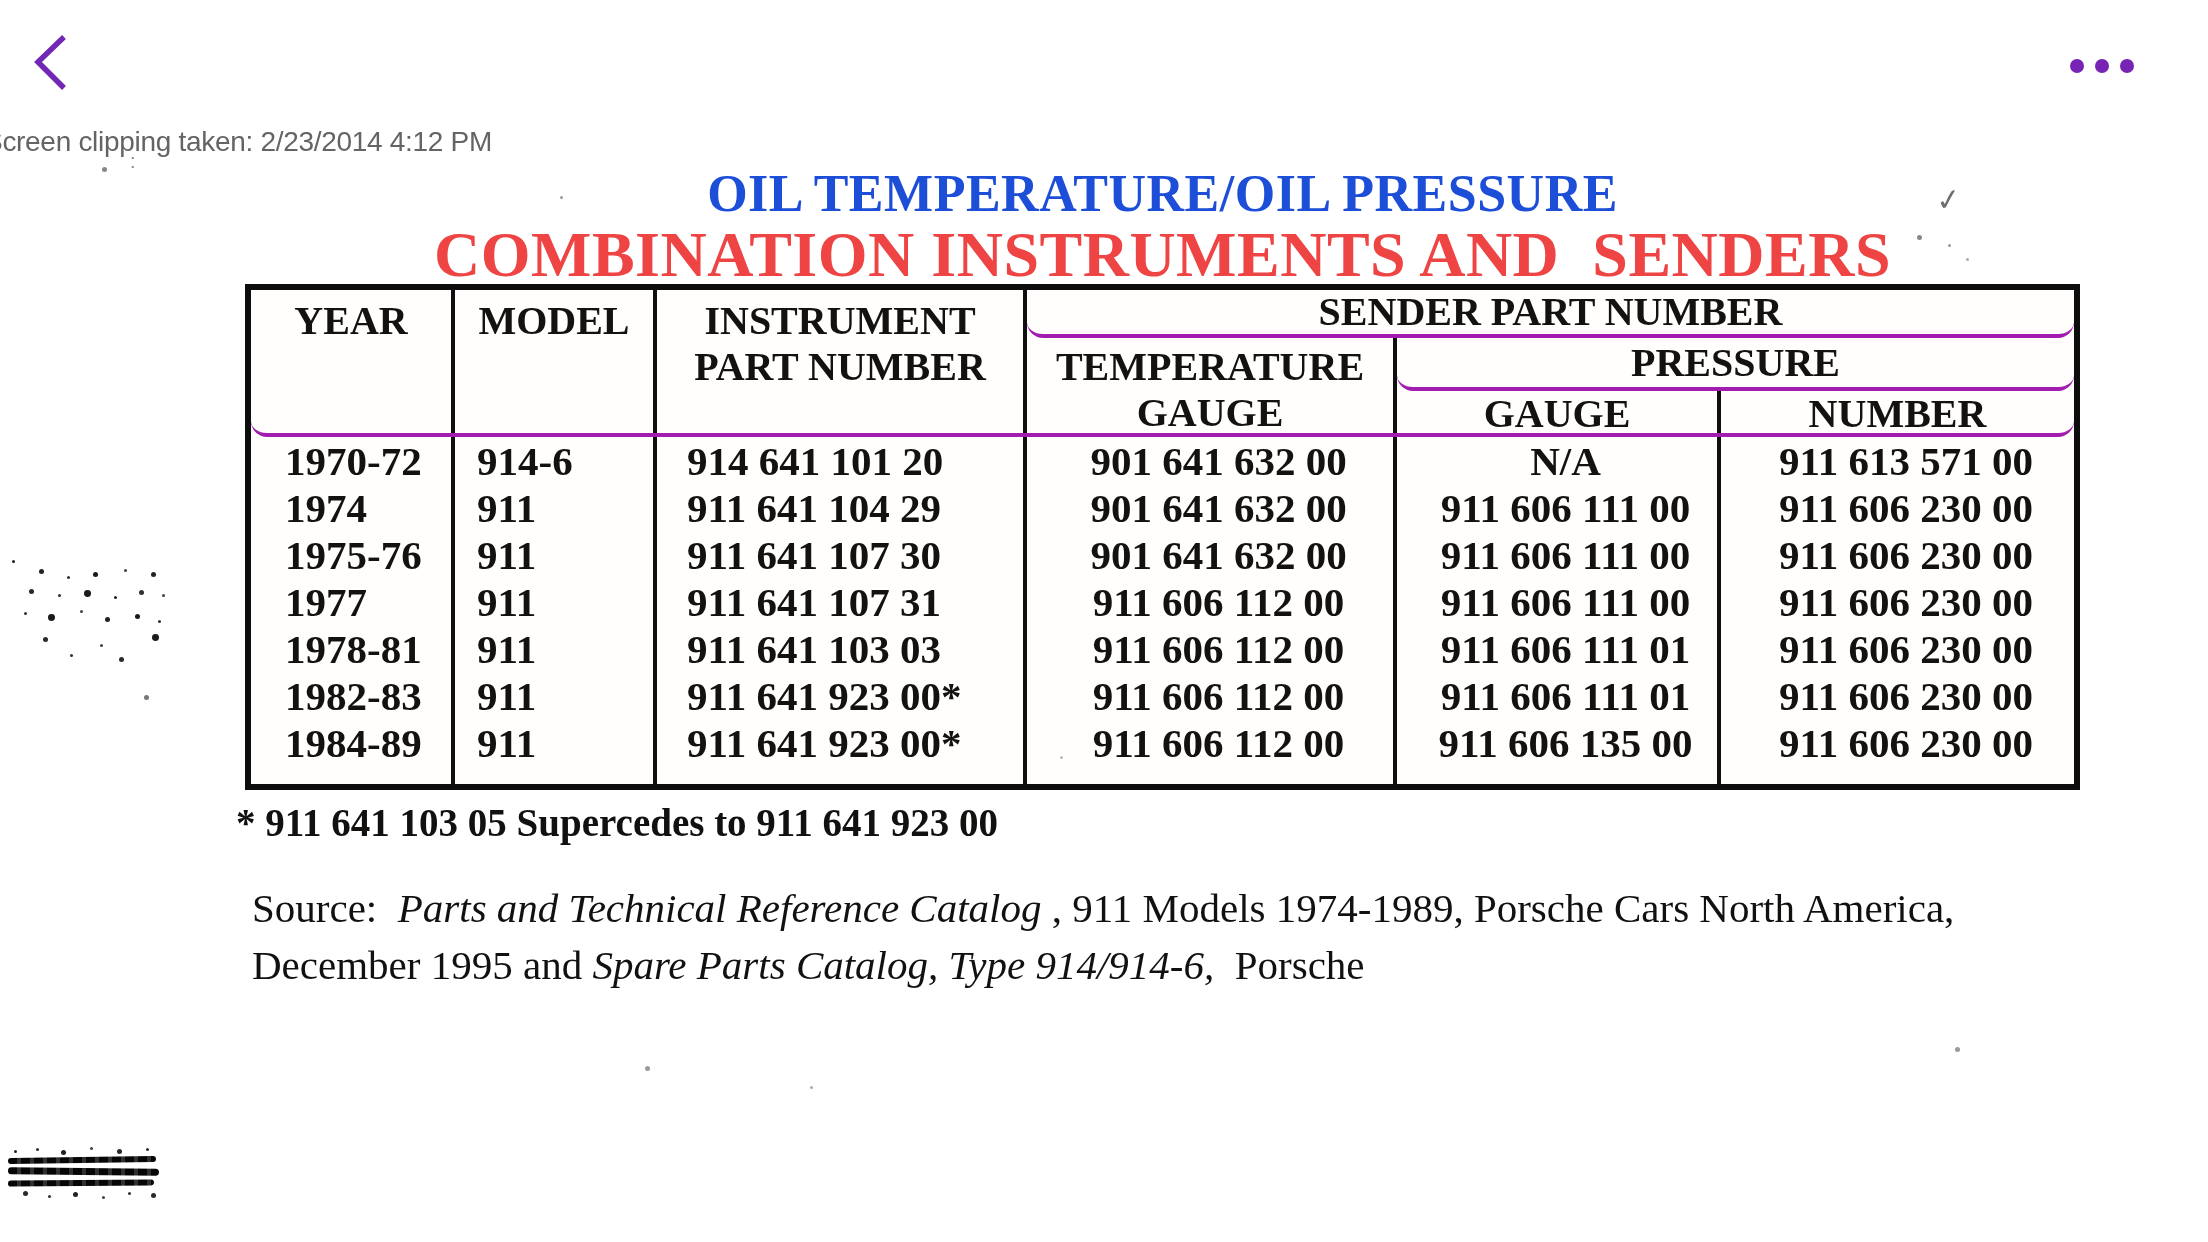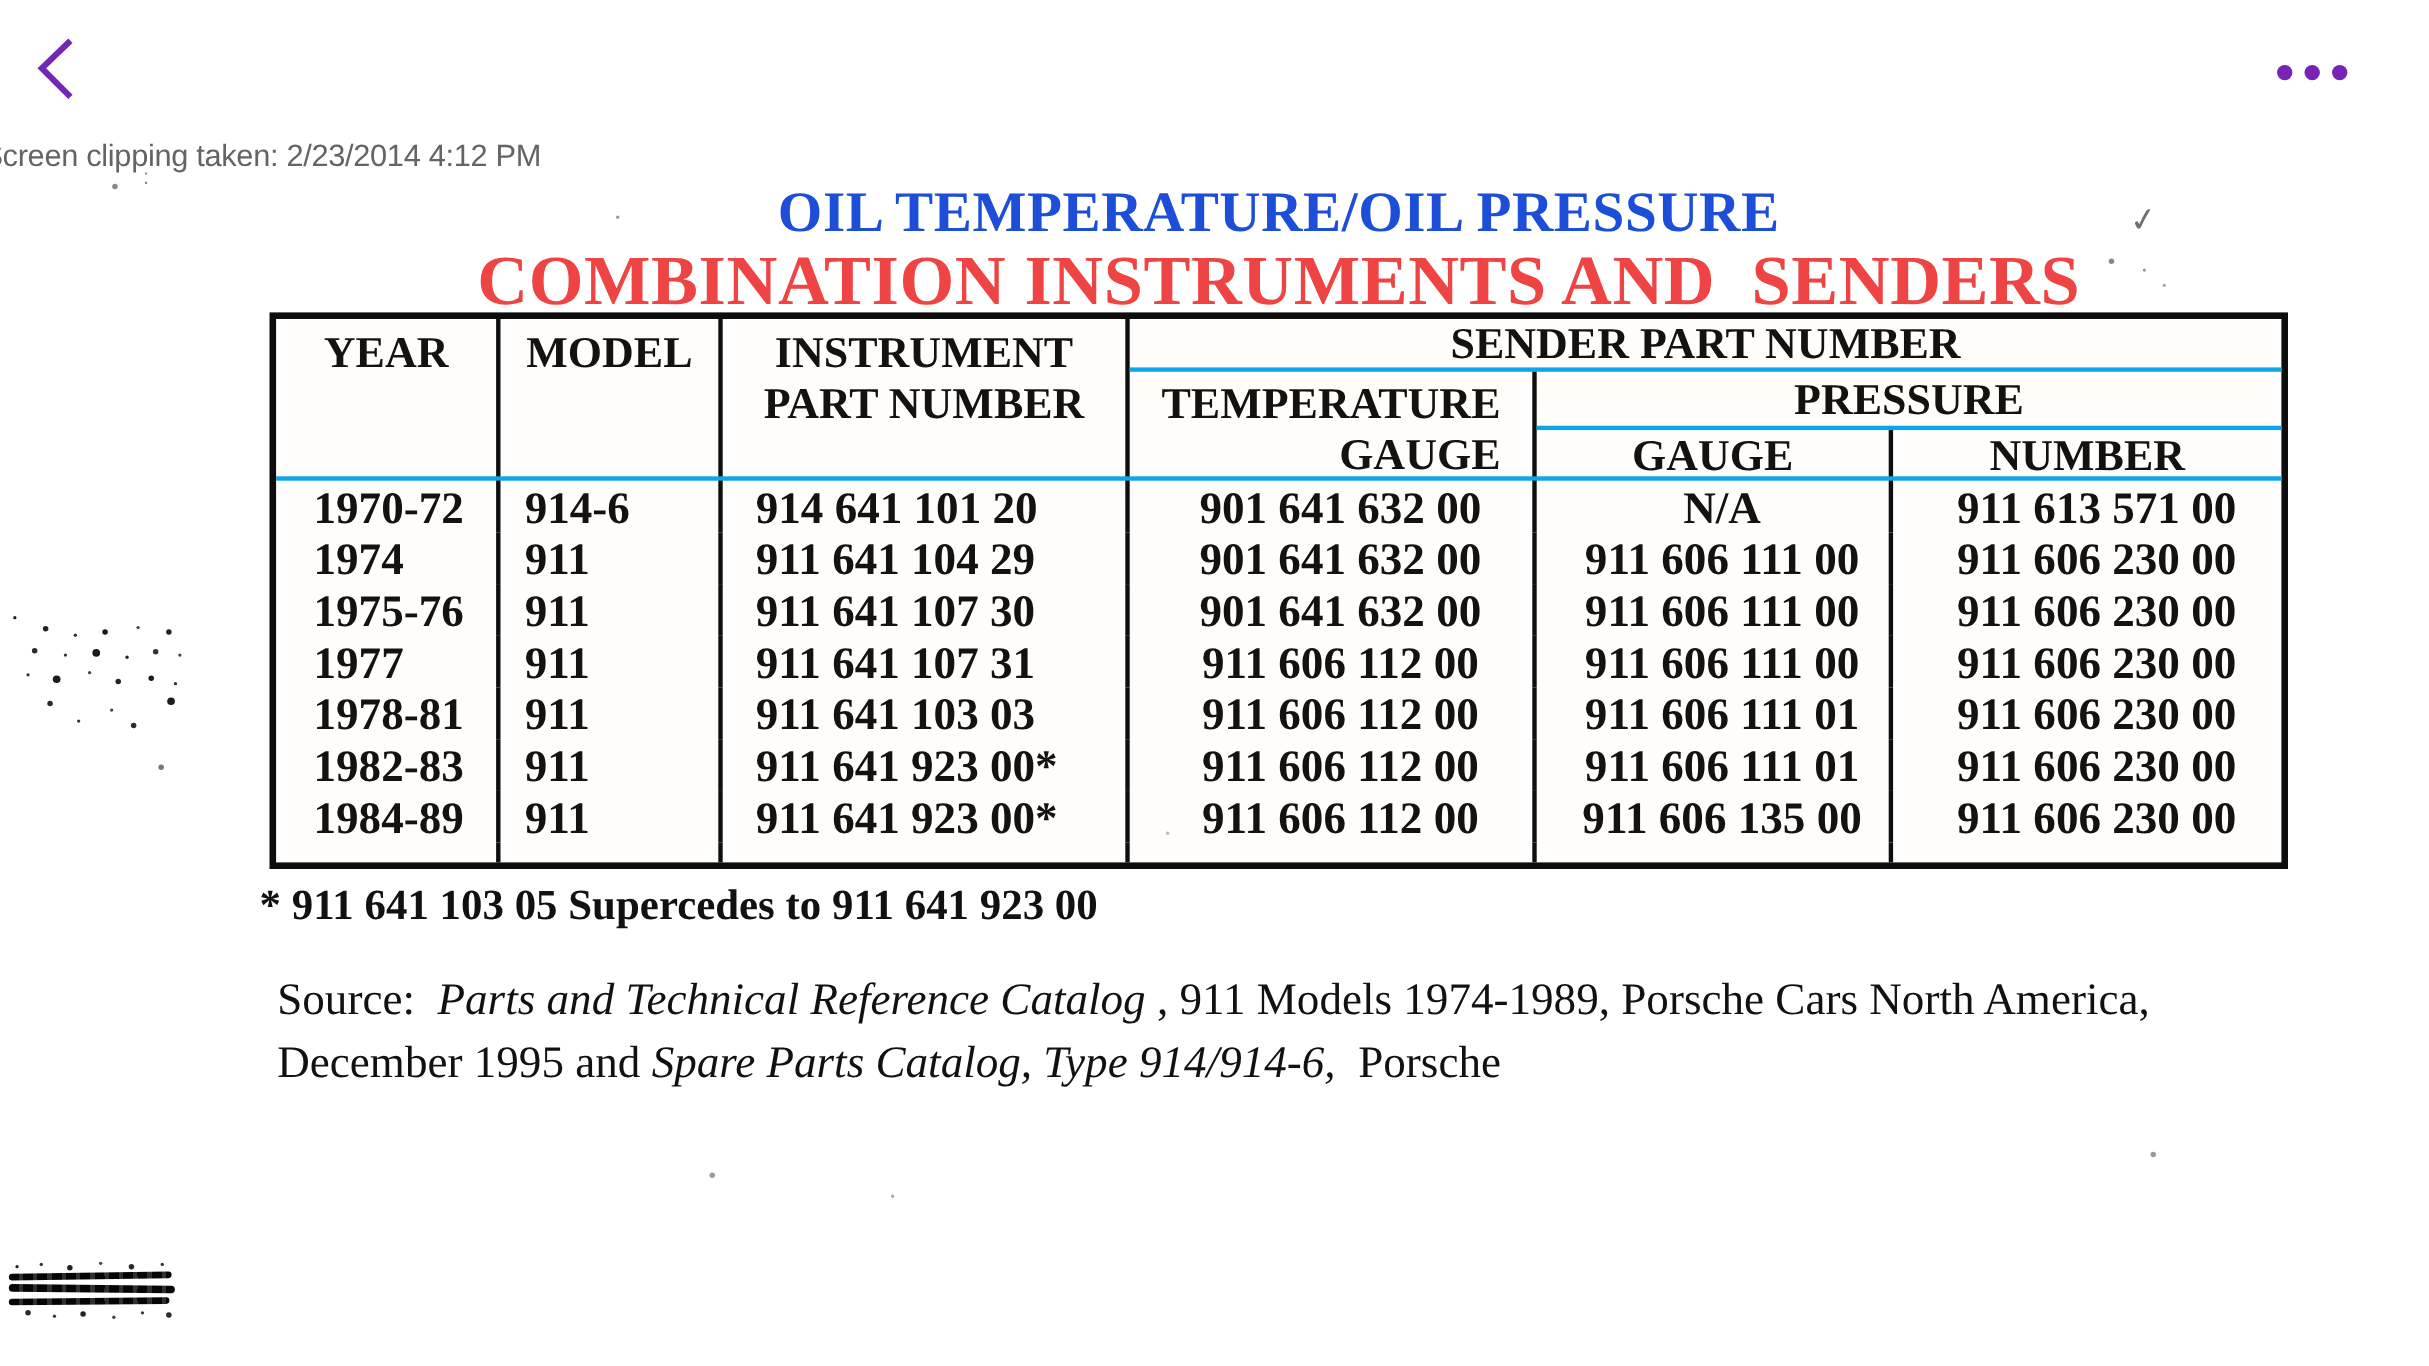--- a/index.html
+++ b/index.html
@@ -28,21 +28,21 @@
   .scan-table{
     position:absolute;left:245px;top:284px;width:1835px;height:506px;
     border:6px solid #0d0d0d;box-sizing:border-box;
     display:grid;
     grid-template-columns:204px 202px 370px 370px 324px 1fr;
     grid-template-rows:48px 53px 46px repeat(7,47px) 1fr;
     background:#fffefd;
   }
   .cell{display:flex;align-items:center;font-weight:bold;box-sizing:border-box;min-width:0;}
   .br{border-right:4px solid #0f0f0f;}
-  .bb{border-bottom:4px solid #0ea5e9;}
+  .bb{border-bottom:4px solid #a21caf;border-radius:16px;}
   .hd{font-size:40px;justify-content:center;line-height:46px;}
   .hd-top{align-items:flex-start;padding-top:8px;text-align:center;}
   .num{font-size:41px;white-space:pre;}
   .c0{padding-left:34px;}
   .c1{padding-left:22px;}
   .c2{padding-left:30px;}
   .ctr{justify-content:center;padding-left:17px;}
 
   .footnote{position:absolute;left:236px;top:800px;font-size:39px;font-weight:bold;white-space:pre;color:#121110;}
   .source{position:absolute;left:252px;top:880px;width:1880px;font-size:41px;line-height:57px;color:#121110;}
@@ -98,21 +98,21 @@
 <div class="doc-title2">COMBINATION INSTRUMENTS AND  SENDERS</div>
 
 <div class="scan-table">
 
   <div class="cell hd hd-top br" style="grid-column:1;grid-row:1/4;">YEAR</div>
   <div class="cell hd hd-top br" style="grid-column:2;grid-row:1/4;">MODEL</div>
   <div class="cell hd hd-top br" style="grid-column:3;grid-row:1/4;">
     <span><span>INSTRUMENT</span><br><span>PART NUMBER</span></span>
   </div>
   <div class="cell hd bb" style="grid-column:4/7;grid-row:1;">SENDER PART NUMBER</div>
-  <div class="cell hd hd-top br" style="grid-column:4;grid-row:2/4;padding-top:6px;text-align:right;">
+  <div class="cell hd hd-top br" style="grid-column:4;grid-row:2/4;padding-top:6px;">
     <span><span>TEMPERATURE</span><br><span>GAUGE</span></span>
   </div>
   <div class="cell hd bb" style="grid-column:5/7;grid-row:2;">PRESSURE</div>
   <div class="cell hd br" style="grid-column:5;grid-row:3;">GAUGE</div>
   <div class="cell hd" style="grid-column:6;grid-row:3;">NUMBER</div>
 
   <div class="cell bb" style="grid-column:1/7;grid-row:3;pointer-events:none;border-right:none;"></div>
 
   <div class="cell num c0 br" style="grid-area:4/1">1970-72</div>
   <div class="cell num c1 br" style="grid-area:4/2">914-6</div>

